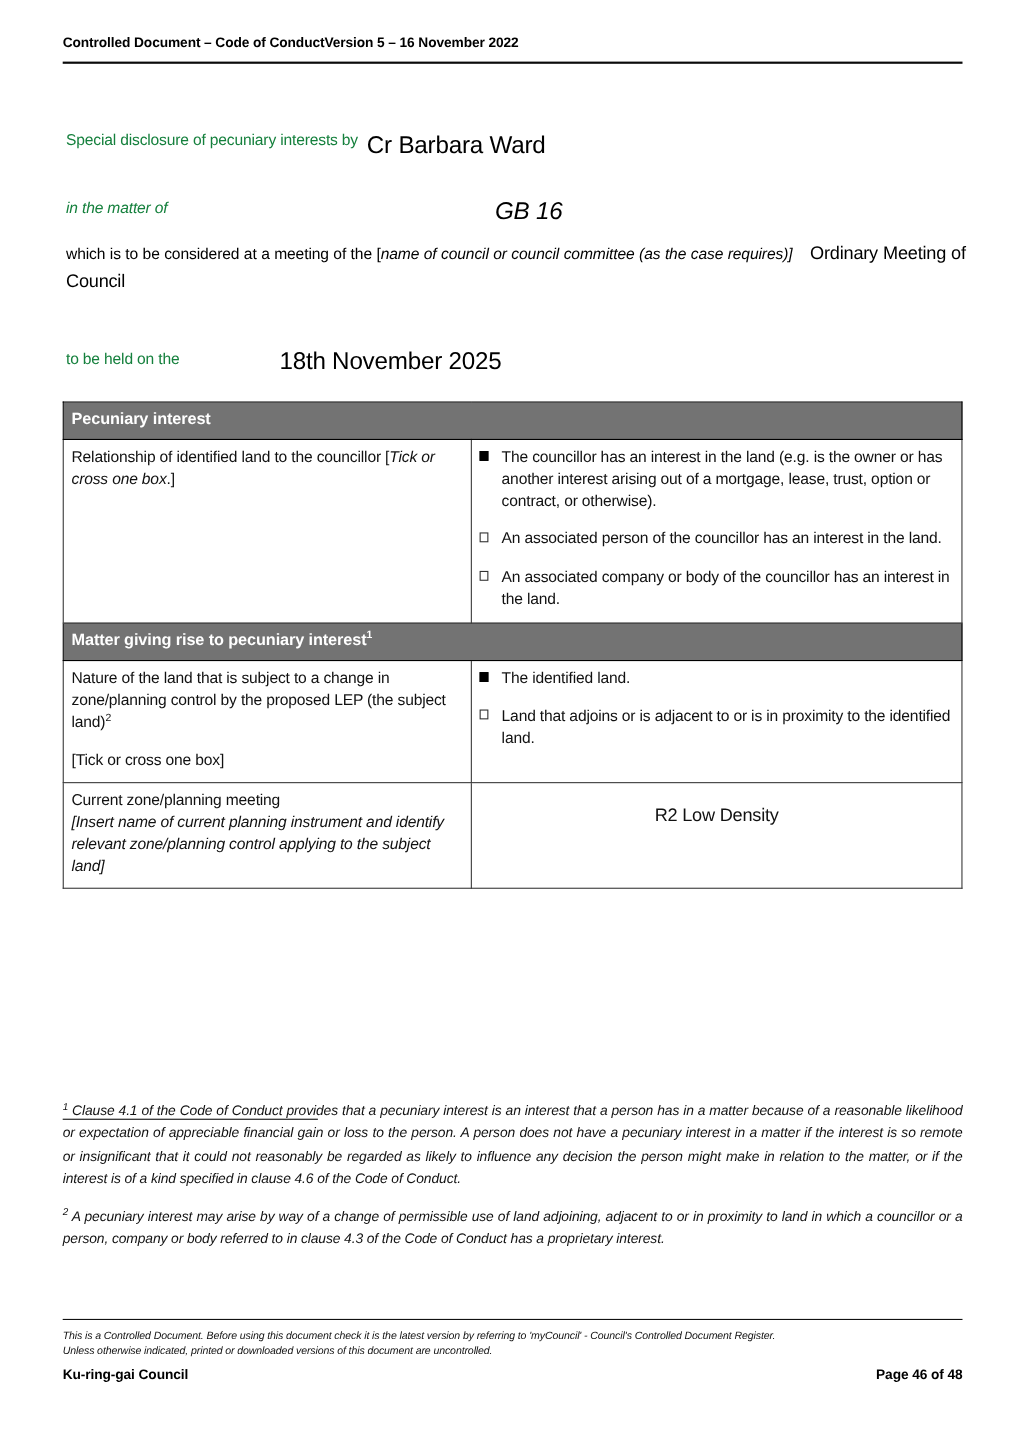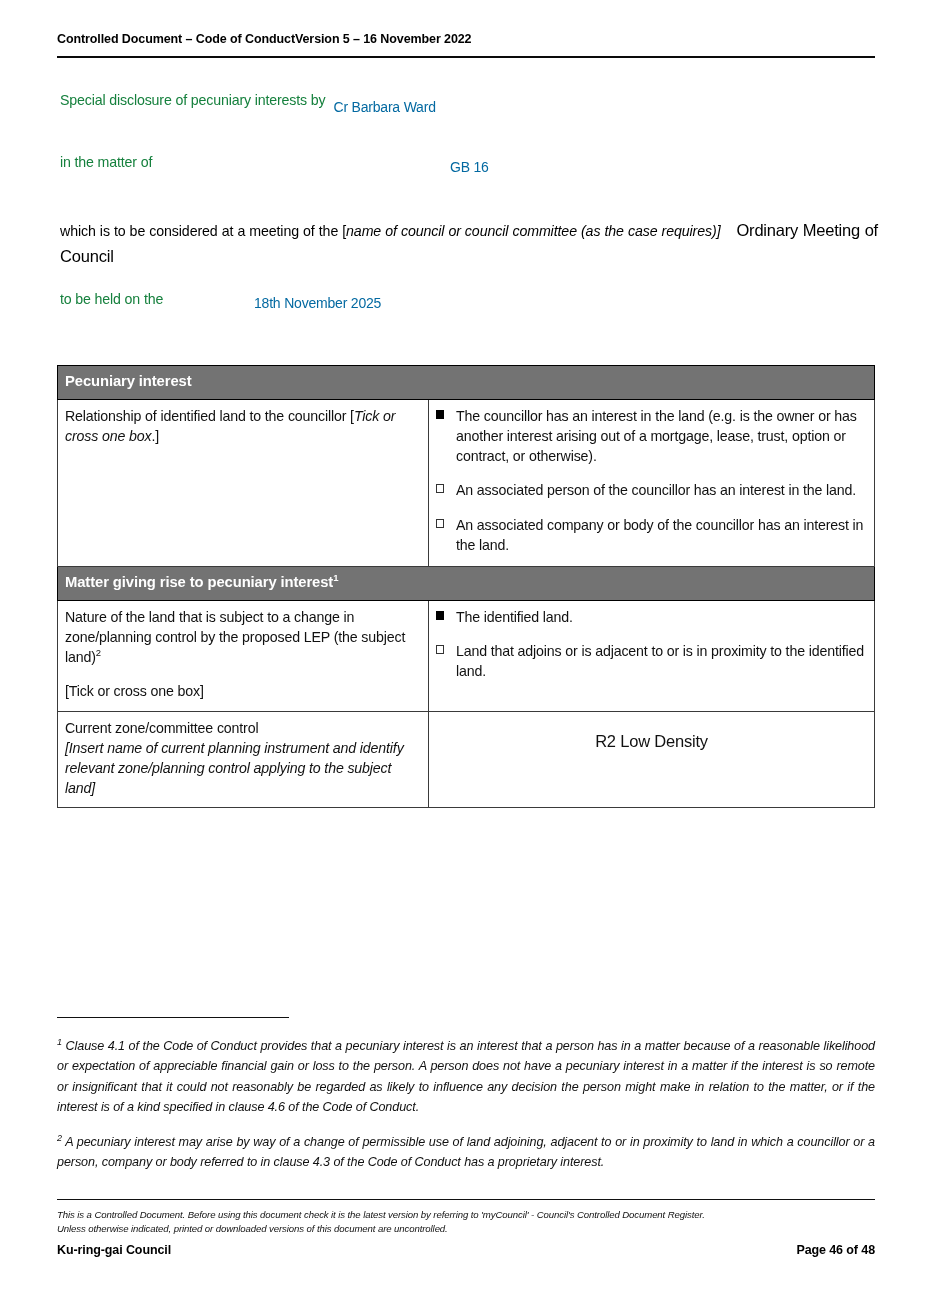--- a/index.html
+++ b/index.html
@@ -52,37 +52,39 @@
   .form-line {
     position: relative;
     min-height: 26px;
   }
   .lbl {
     font-size: 14.2px;
     color: #15803d;
     letter-spacing: -0.15px;
   }
   .fill {
-    font-size: 14px;
-    color: #0369a1;
+    font-size: 22px;
+    color: #000000;
     letter-spacing: -0.2px;
+    margin-top: 20px;
   }
   .row-by {
     display: flex;
     align-items: baseline;
     gap: 8px;
     height: 34px;
   }
   .row-by .fill { position: relative; top: 7px; }
 
   .row-matter {
     display: flex;
     align-items: baseline;
     height: 34px;
     margin-top: 28px;
+    font-style: italic;
   }
   .row-matter .lbl { width: 390px; }
   .row-matter .fill { position: relative; top: 5px; }
 
   .para-considered {
     margin-top: 30px;
     font-size: 14.2px;
     line-height: 1.55;
     text-align: justify;
     letter-spacing: -0.1px;
@@ -191,21 +193,21 @@
     position: absolute;
     left: 57px;
     top: 1017px;
     width: 232px;
     height: 0;
     border-top: 1.4px solid #111;
   }
   .footnotes {
     position: absolute;
     left: 57px;
-    top: 1036px;
+    top: 1000px;
     width: 818px;
     font-size: 12.6px;
     font-style: italic;
     line-height: 1.62;
     text-align: justify;
     letter-spacing: -0.1px;
     color: #111;
   }
   .footnotes p { margin: 0 0 14px 0; }
   .footnotes sup { font-size: 9px; vertical-align: super; line-height: 0; }
@@ -319,21 +321,21 @@
             <span>The identified land.</span>
           </span>
           <span class="opt">
             <span class="box"></span>
             <span>Land that adjoins or is adjacent to or is in proximity to the identified land.</span>
           </span>
         </td>
       </tr>
 
       <tr>
-        <td><span>Current zone/committee control</span><br><span class="it">[Insert name of current planning instrument and identify relevant zone/planning control applying to the subject land]</span></td>
+        <td><span>Current zone/planning meeting</span><br><span class="it">[Insert name of current planning instrument and identify relevant zone/planning control applying to the subject land]</span></td>
         <td>
           <span class="val-center">R2 Low Density</span>
         </td>
       </tr>
 
     </tbody>
   </table>
 
   <div class="fn-rule"></div>
 

